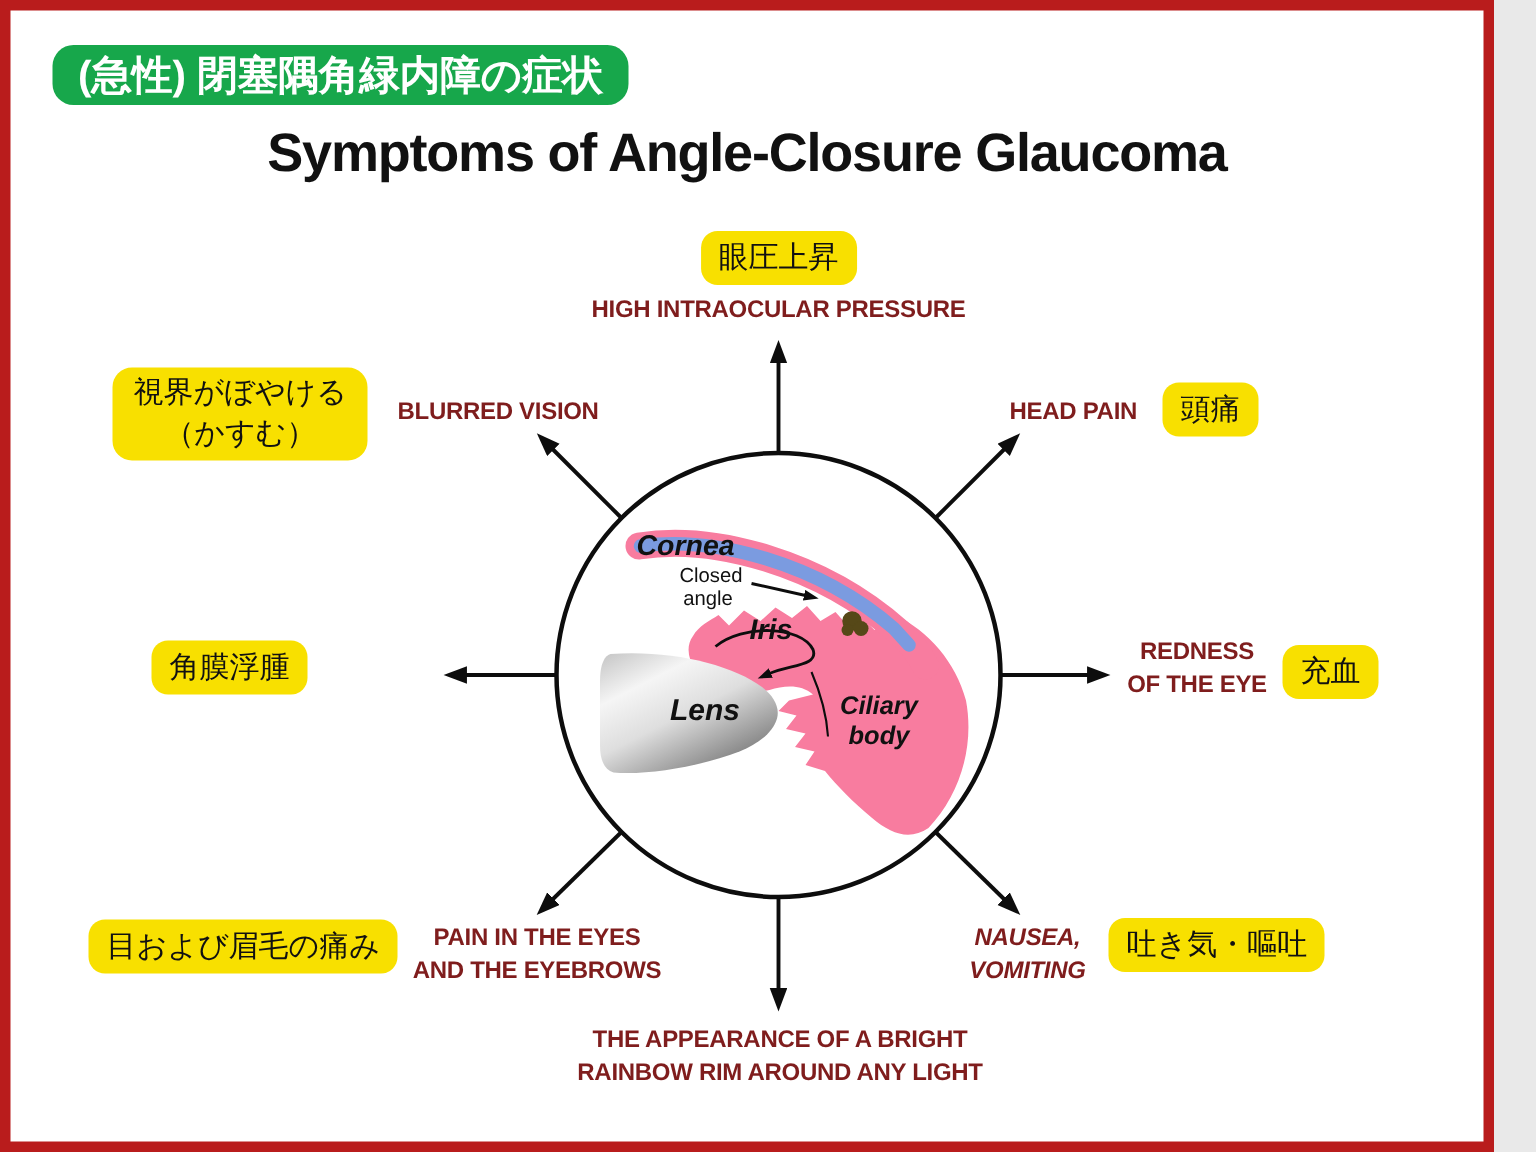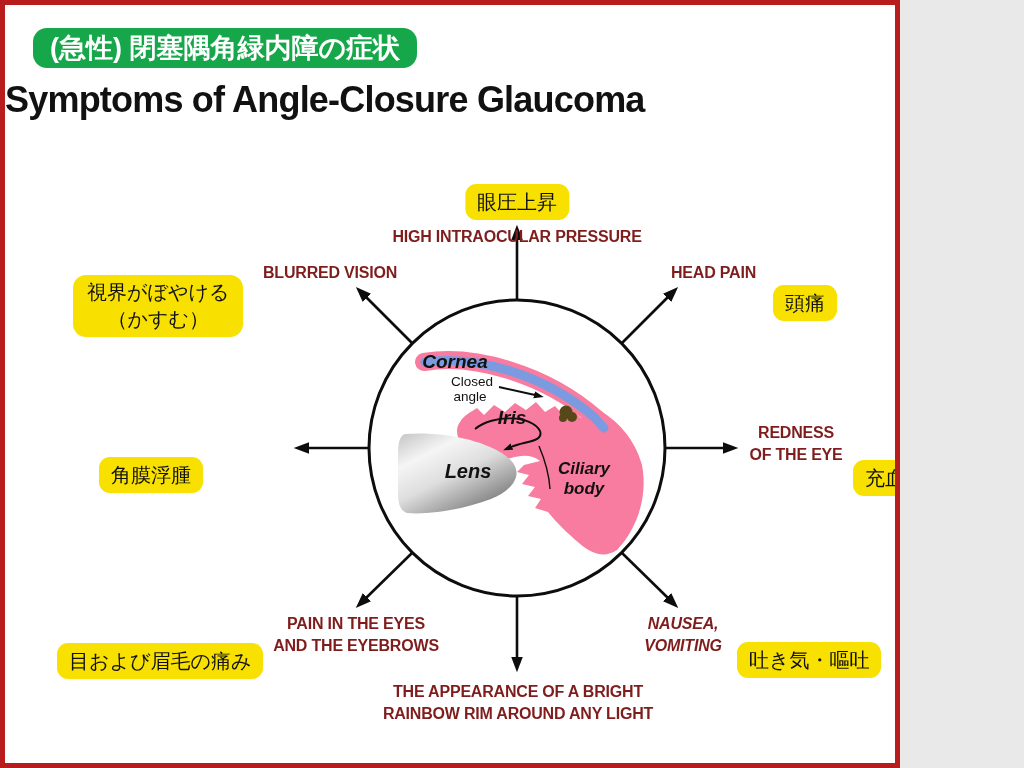--- a/index.html
+++ b/index.html
@@ -1,35 +1,34 @@
 <!DOCTYPE html>
 <html style="--badge-green: #17a74b; --highlight-yellow: #f8e000; --tissue-pink: #f87c9f; --cornea-blue: #7b9be0; --pigment-brown: #564818; --arrow-black: #0d0d0d;"><head>
 <meta charset="utf-8">
 <style>
   html,body{margin:0;padding:0;background:#e9e9e9;}
   .canvas{
-    position:relative;width:900px;height:768px;background:#ffffff;
-    overflow:hidden;box-sizing:border-box;border:5px solid #b91c1c;
+    position:relative;width:996px;height:768px;background:#ffffff;
+    overflow:hidden;box-sizing:border-box;border:7px solid #b91c1c;
     font-family:"Liberation Sans","DejaVu Sans",sans-serif;color:#111;
   }
   .abs{position:absolute;}
   .green-badge{
     left:28px;top:23px;background:var(--badge-green,#17a74b);color:#fff;
     font-size:27px;font-weight:700;line-height:1.2;padding:4px 17px;
     border-radius:14px;white-space:nowrap;
   }
   .title{
-    left:0;top:74px;width:100%;margin:0;
+    left:0;top:74px;width:100%;text-align:center;margin:0;
     font-size:36px;font-weight:700;letter-spacing:-0.8px;color:#111;
   }
   .jp-badge{
     background:var(--highlight-yellow,#f8e000);color:#111;
     font-size:20px;line-height:1.3;padding:5px 12px;border-radius:11px;
     white-space:nowrap;
-    margin-top:32px;
   }
   .jp-badge.multi{text-align:center;padding:4px 14px;border-radius:13px;line-height:27px;}
   .en-label{
     font-weight:700;font-size:16px;line-height:22px;color:#7f1d1d;
     letter-spacing:-0.2px;white-space:nowrap;
   }
   .ctr{transform:translateX(-50%);text-align:center;}
   svg{position:absolute;inset:0;}
   svg text{font-family:"Liberation Sans","DejaVu Sans",sans-serif;fill:#111;}
 </style>

